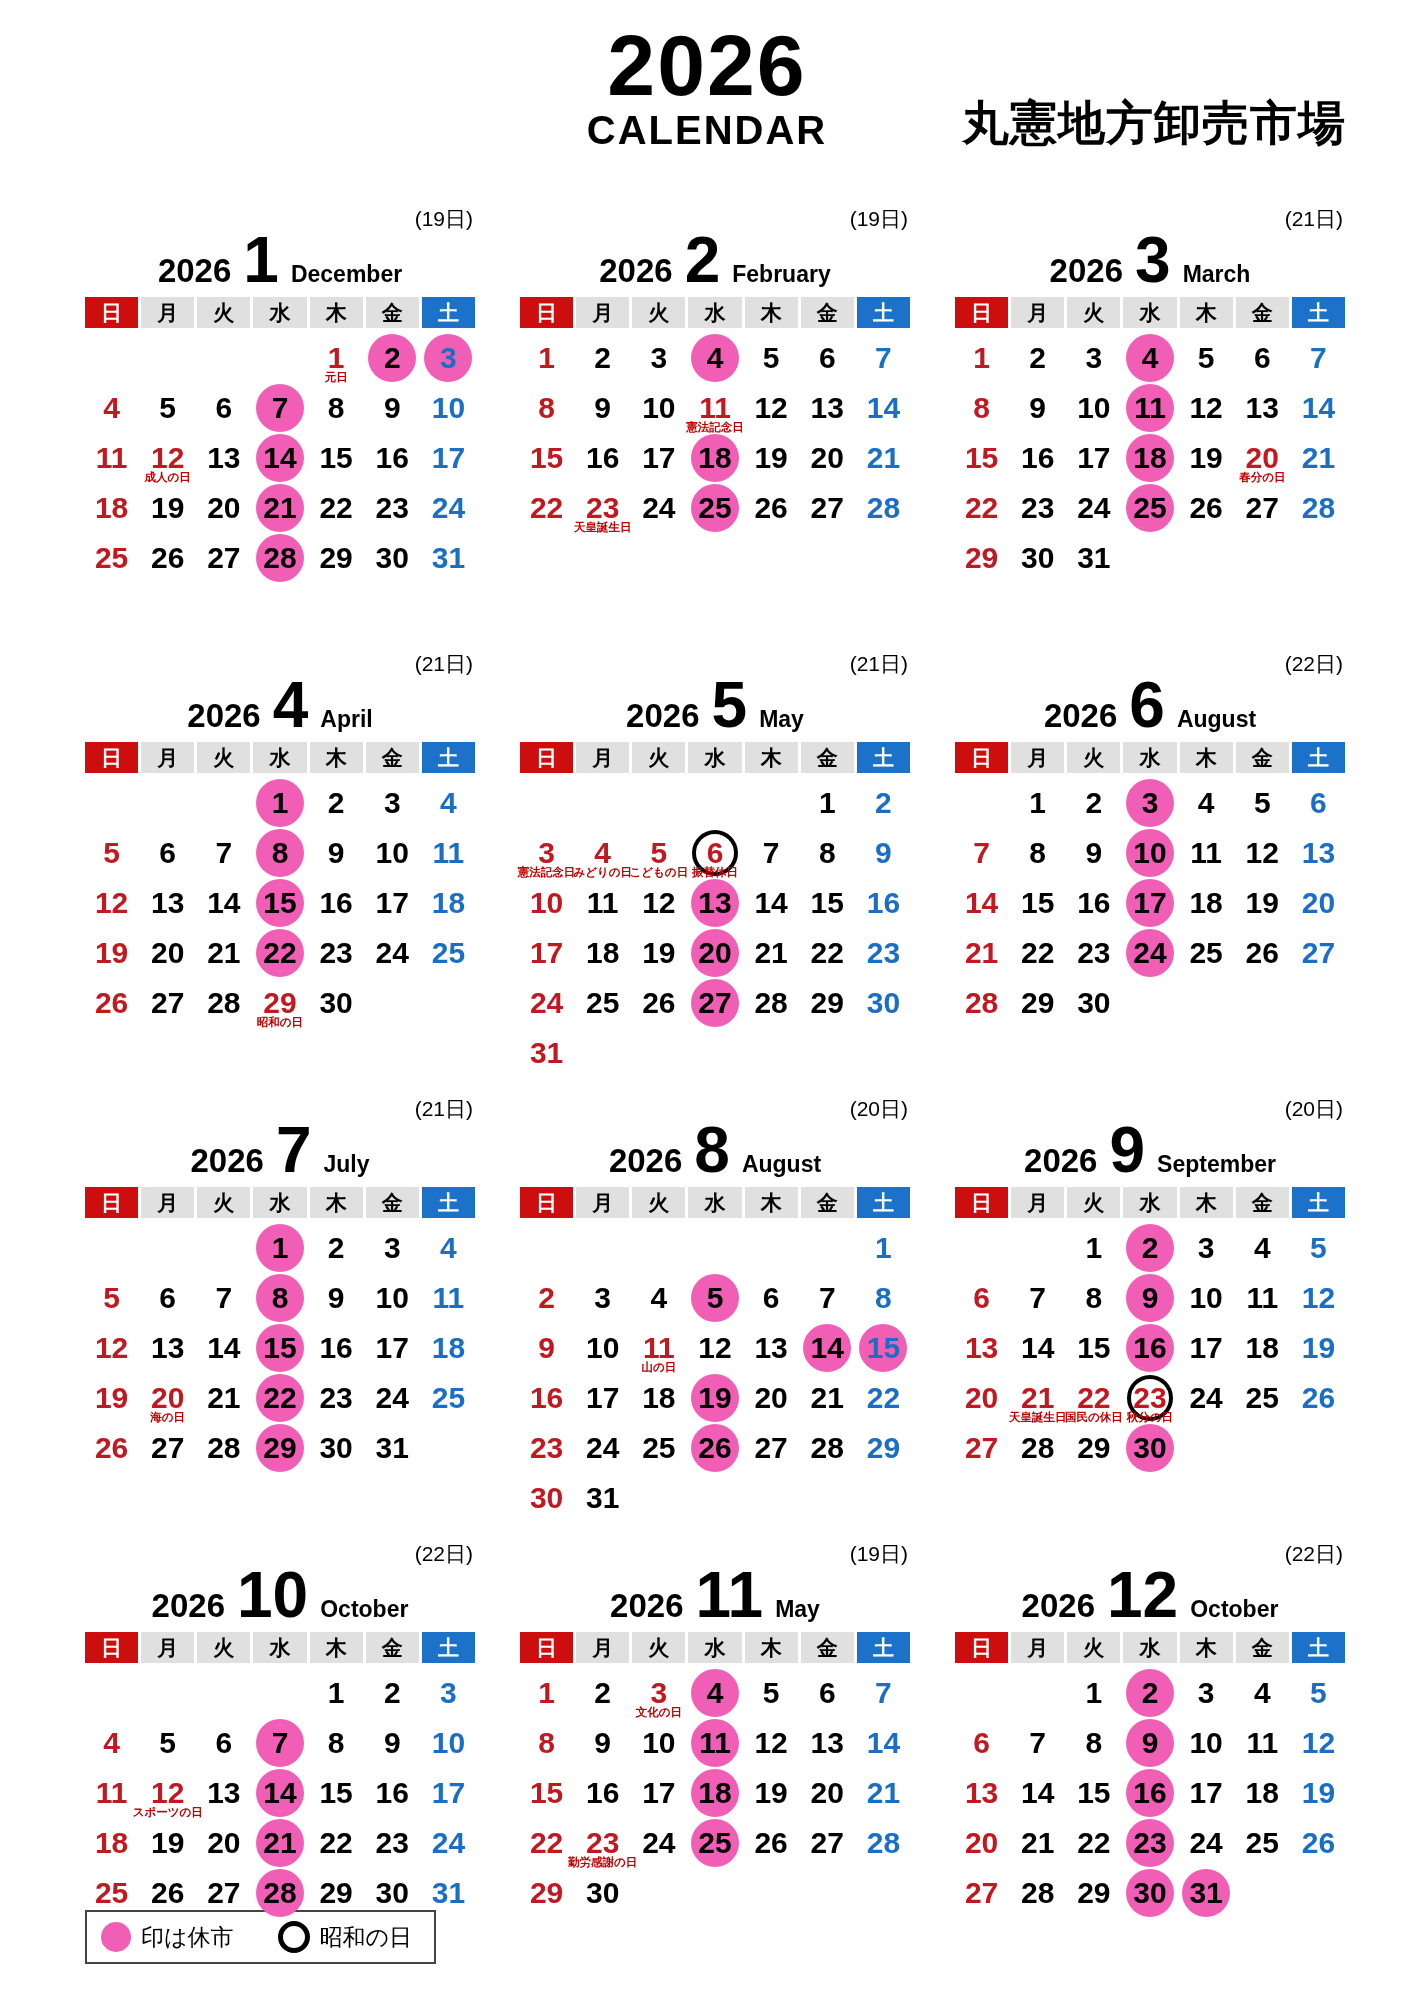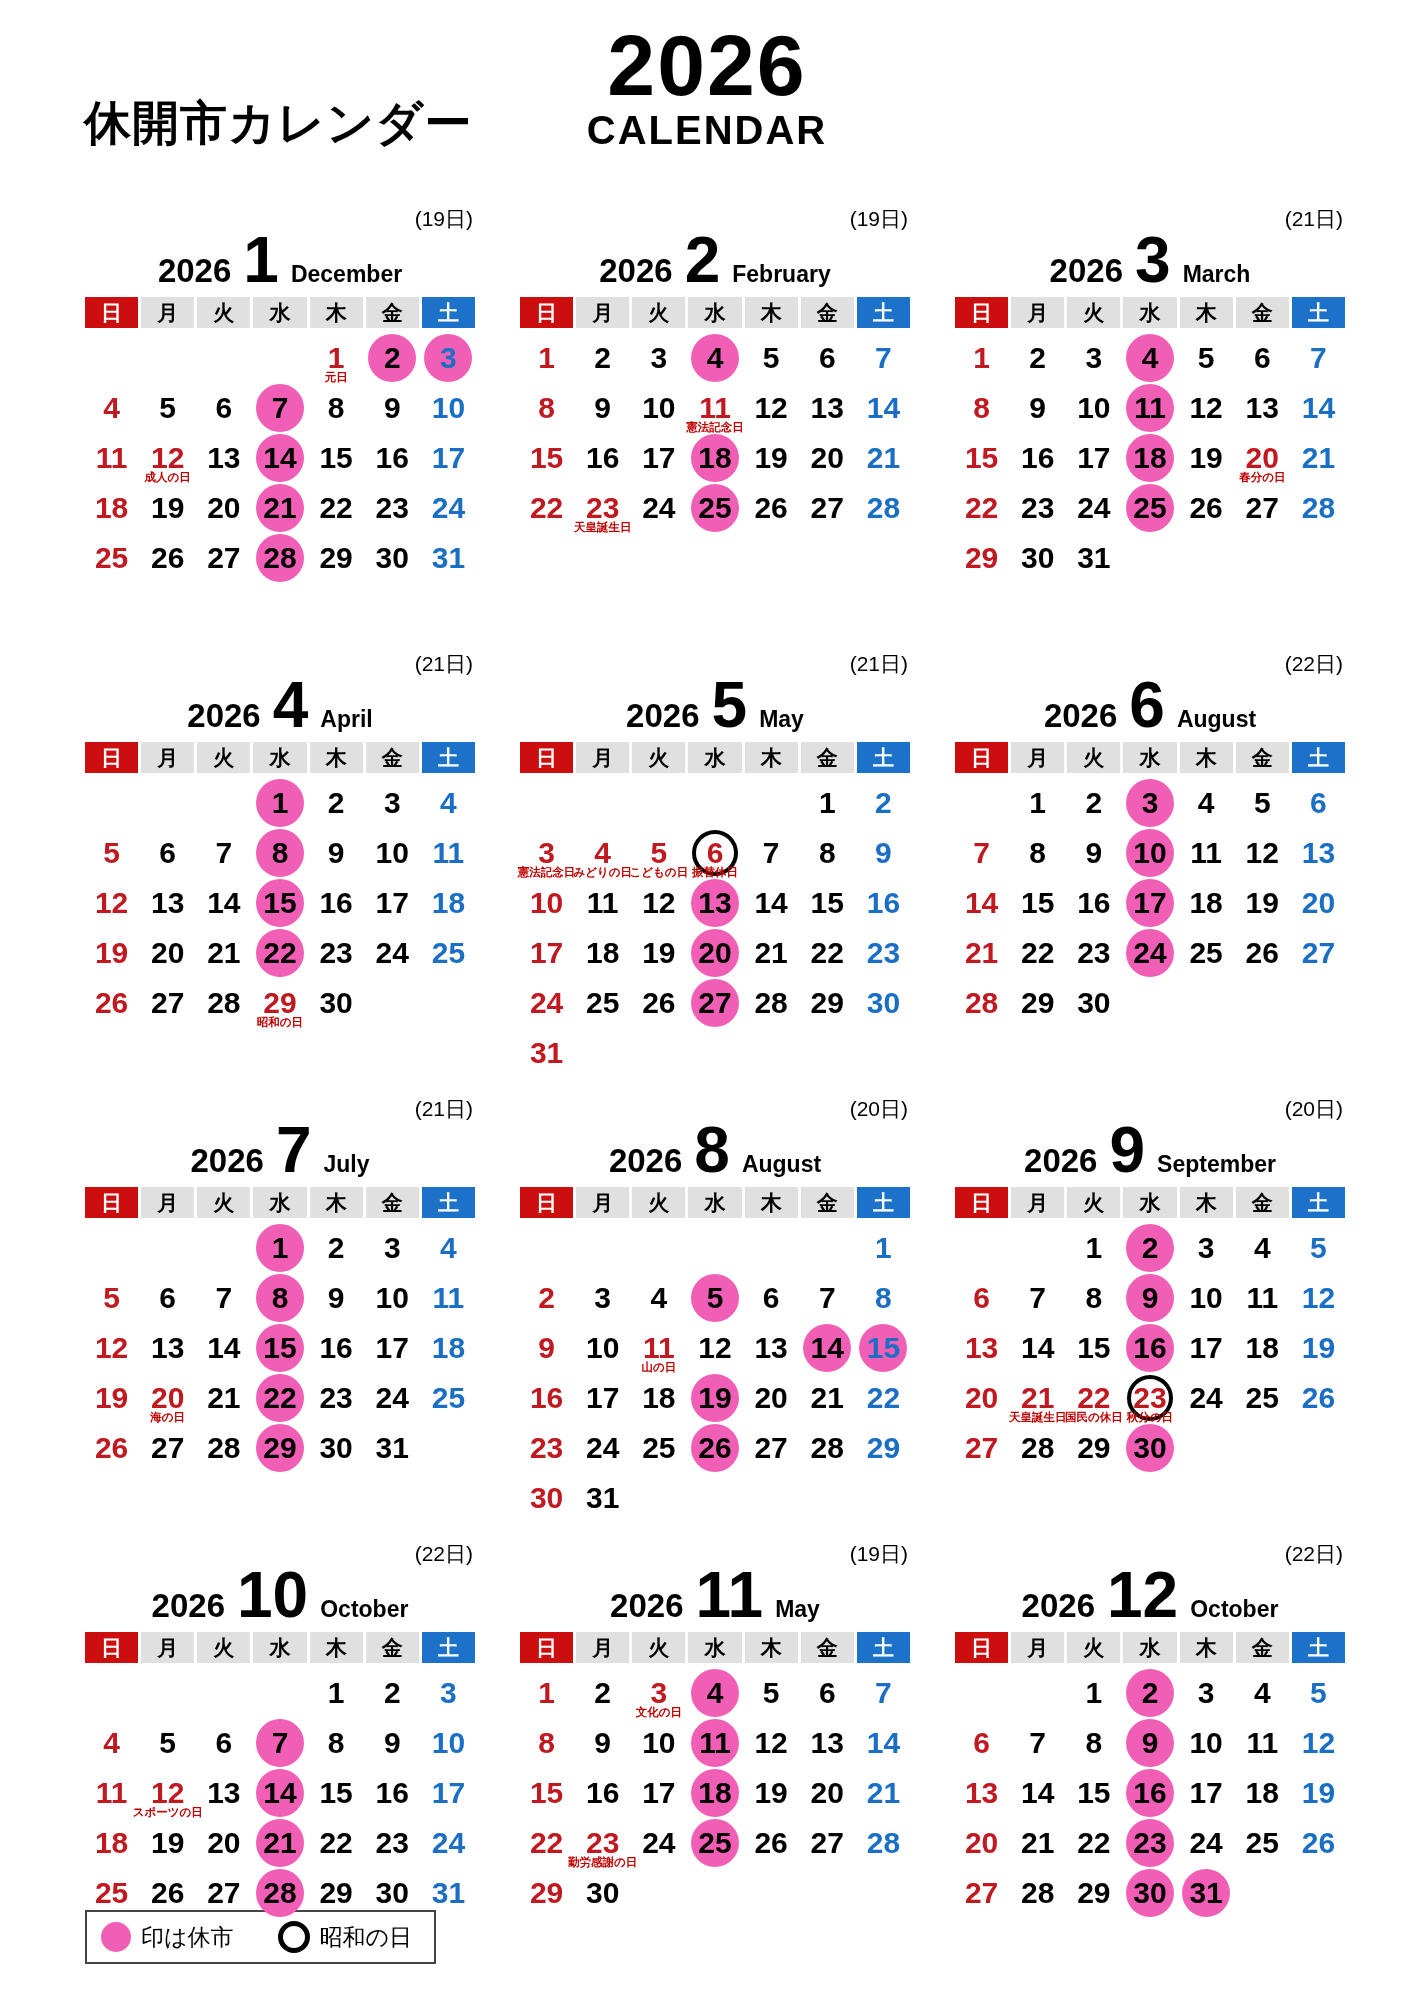--- a/index.html
+++ b/index.html
@@ -46,25 +46,25 @@
   .legend{position:absolute;left:85px;top:1910px;display:inline-flex;align-items:center;
     border:2px solid #444;padding:9px 22px 9px 14px;gap:10px;background:#fff;}
   .legend-circle-closed{width:30px;height:30px;border-radius:50%;background:var(--pink);}
   .legend-circle-open{width:22px;height:22px;border-radius:50%;border:5px solid #000;margin-left:34px;}
   .legend-text{font-size:23px;color:#000;}
 </style>
 </head>
 <body>
 
 <div class="page-header">
-  <div class="title-left">休開市カレンダー</div>
   <div class="title-center">
     <div class="title-year">2026</div>
     <div class="title-cal">CALENDAR</div>
   </div>
+  <div class="title-right">丸憲地方卸売市場</div>
 </div>
 
 <div class="calendar-grid">
   <div class="month">
     <div class="month-count">(19日)</div>
     <div class="month-headline">
       <span class="month-year">2026</span>
       <span class="month-num">1</span>
       <span class="month-name">December</span>
     </div>

